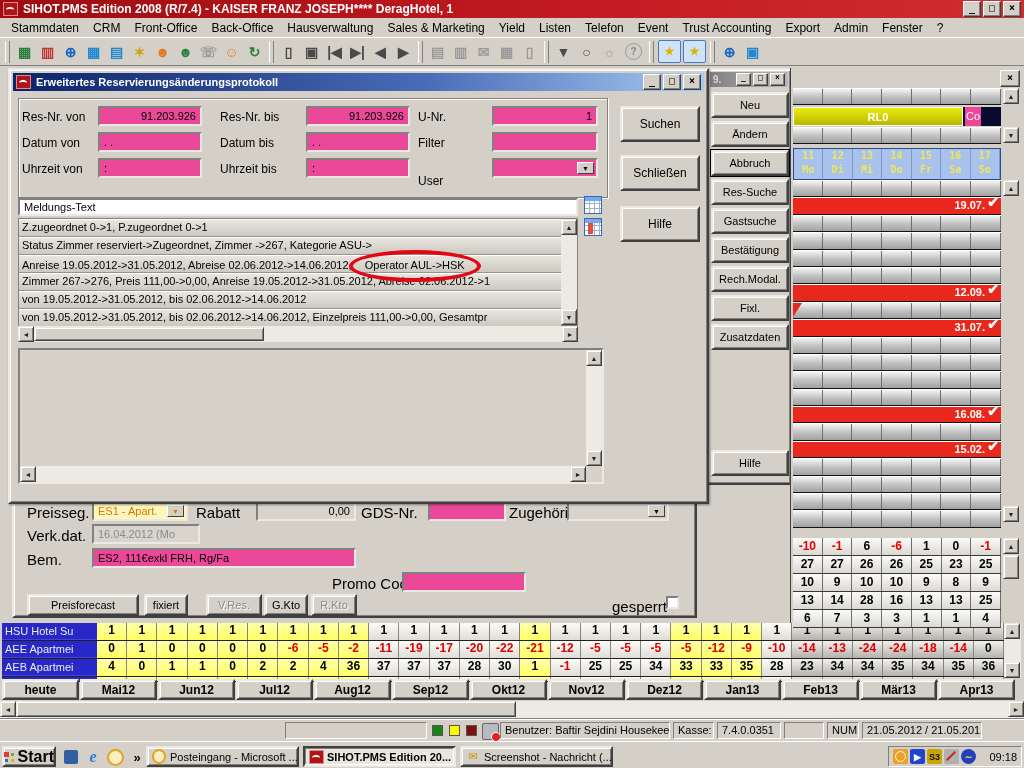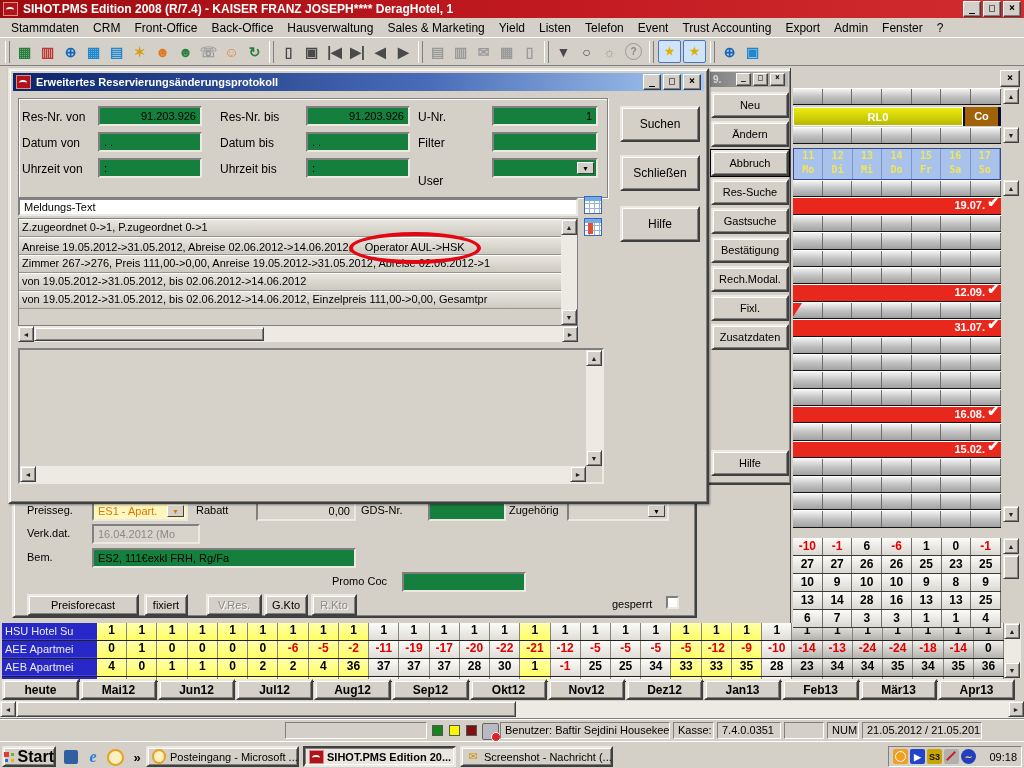--- a/index.html
+++ b/index.html
@@ -42,21 +42,21 @@
   .dialog{position:absolute;left:8px;top:68px;width:697px;height:432px;background:#d4d0c8;
           border:2px solid;border-color:#ece9e2 #404040 #404040 #ece9e2;
           box-shadow:inset 1px 1px 0 #fff, inset -1px -1px 0 #808080, 1px 1px 2px rgba(0,0,0,.4)}
   .dlg-title{position:absolute;left:3px;top:3px;right:3px;height:18px;
              background:linear-gradient(90deg,#0a246a,#4a6cb8 60%,#a6caf0);
              display:flex;align-items:center;color:#fff;font-weight:bold;font-size:11px;
              padding-left:3px;box-sizing:border-box}
   .groupbox{position:absolute;left:8px;top:28px;width:588px;height:98px;
             border:1px solid #808080;box-shadow:inset 1px 1px 0 #fff,1px 1px 0 #fff}
   .fld-label{position:absolute;font-size:12px;white-space:nowrap}
-  .fld{position:absolute;height:20px;background:#15803d;border:2px solid;
+  .fld{position:absolute;height:20px;background:#ec4899;border:2px solid;
        border-color:#808080 #ece9e2 #ece9e2 #808080;box-sizing:border-box;font-size:11px;
        padding:1px 4px;display:flex;align-items:center;white-space:nowrap}
   .fld.rt{justify-content:flex-end}
   .combo-arrow{position:absolute;right:2px;top:2px;bottom:2px;width:15px;background:#d4d0c8;
        border:1px solid;border-color:#fff #404040 #404040 #fff;font-size:7px;display:flex;
        align-items:center;justify-content:center}
   .msg-header{position:absolute;left:8px;top:128px;width:560px;height:18px;background:#fff;
        border:2px solid;border-color:#808080 #ece9e2 #ece9e2 #808080;box-sizing:border-box;
        display:flex;align-items:center;padding-left:4px;font-size:11px}
   .msg-list{position:absolute;left:8px;top:148px;width:560px;height:108px;background:#d4d0c8;
@@ -102,21 +102,21 @@
   .redbar .chk{position:absolute;right:2px;top:-3px;font-size:14px}
   .redflag{position:absolute;left:0;top:1px;width:0;height:0;border-left:9px solid #e8281c;
        border-bottom:14px solid transparent}
   .dayhdr{position:absolute;left:2px;top:80px;width:208px;height:32px;background:#a8c2ec;
        border:1px solid #30489a;display:flex;box-sizing:border-box}
   .daycol{flex:1;border-right:1px solid #7e96c8;text-align:center;color:#efe65a;font-weight:bold;
        font-size:10px;line-height:14px;font-family:"DejaVu Sans Mono",monospace}
   .rl0row{position:absolute;left:2px;top:39px;width:208px;height:19px;background:#0a0a30;display:flex}
   .rl0bar{width:170px;background:linear-gradient(180deg,#ecec10,#b8b800);color:#fff;font-weight:bold;
        text-align:center;line-height:18px;border:1px solid #fff;box-sizing:border-box}
-  .cobox{width:33px;margin-left:2px;background:#a16207;color:#fff;font-weight:bold;text-align:center;
+  .cobox{width:16px;margin-left:2px;background:#ec4899;color:#fff;font-weight:normal;text-align:center;
        line-height:18px}
   .statrow{display:flex;height:17px;border-bottom:1px solid #3a3a3a}
   .statcell{flex:1;border-right:1px solid #6e6e6e;background:linear-gradient(180deg,#fbfbf9,#dbd8d1);
        font-weight:bold;font-size:12px;text-align:center;line-height:16px}
   .neg{color:#e00000}
   
   .btable{position:absolute;left:2px;top:623px;width:1002px}
   .btrow{display:flex;height:17px;border-bottom:1px solid #202020}
   .btlabel{width:95px;flex:none;background:#2828c8;color:#ececec;font-size:11px;line-height:16px;
        padding-left:3px;box-sizing:border-box;border-bottom:1px solid #4646d2;white-space:nowrap;overflow:hidden}
@@ -154,21 +154,21 @@
   .tray{position:absolute;right:2px;top:4px;width:134px;height:21px;border:1px solid;
         border-color:#808080 #fff #fff #808080;display:flex;align-items:center;gap:2px;
         padding:0 4px;box-sizing:border-box}
   .tray-ico{width:15px;height:15px;flex:none;display:flex;align-items:center;justify-content:center;
         font-size:9px;font-weight:bold;border-radius:2px;color:#fff}
   .clock{margin-left:auto;font-size:11px}
   
   .underform{position:absolute;left:12px;top:497px;width:685px;height:121px;background:#d4d0c8;
        border:2px solid;border-color:#ece9e2 #404040 #404040 #ece9e2;
        box-shadow:inset 1px 1px 0 #fff,inset -1px -1px 0 #808080;box-sizing:border-box}
-  .uf-label{position:absolute;font-size:11px;white-space:nowrap}
+  .uf-label{position:absolute;font-size:15px;white-space:nowrap}
   .chkbox{position:absolute;width:13px;height:13px;background:#fff;border:2px solid;
        border-color:#808080 #ece9e2 #ece9e2 #808080;box-sizing:border-box}
 </style>
 </head>
 <body>
 
 <div class="screen">
 
   <div class="titlebar">
     <span class="sihot-ico"></span>
@@ -624,20 +624,21 @@
     <div class="btn side-btn" style="left:610px;top:36px;width:80px;height:36px">Suchen</div>
     <div class="btn side-btn" style="left:610px;top:85px;width:80px;height:36px">Schließen</div>
     <div class="btn side-btn" style="left:610px;top:136px;width:80px;height:36px">Hilfe</div>
 
     <div class="msg-header">Meldungs-Text</div>
     <span class="tblico" style="left:574px;top:126px"></span>
     <span class="tblico red" style="left:574px;top:148px"></span>
 
     <div class="msg-list" id="msglist">
       <div class="msg-row">Z.zugeordnet 0-&gt;1, P.zugeordnet 0-&gt;1</div>
+        <div class="msg-row">Status Zimmer reserviert-&gt;Zugeordnet, Zimmer -&gt;267, Kategorie ASU-&gt;</div>
         <div class="msg-row">Anreise 19.05.2012-&gt;31.05.2012, Abreise 02.06.2012-&gt;14.06.2012, <span class="red-oval">Operator AUL-&gt;HSK</span></div>
         <div class="msg-row">Zimmer 267-&gt;276, Preis 111,00-&gt;0,00, Anreise 19.05.2012-&gt;31.05.2012, Abreise 02.06.2012-&gt;1</div>
         <div class="msg-row">von 19.05.2012-&gt;31.05.2012, bis 02.06.2012-&gt;14.06.2012</div>
         <div class="msg-row">von 19.05.2012-&gt;31.05.2012, bis 02.06.2012-&gt;14.06.2012, Einzelpreis 111,00-&gt;0,00, Gesamtpr</div>
         <div class="vscroll">
         <div class="sb-btn">▲</div>
         <div class="sb-btn">▼</div>
       </div>
     </div>
     <div class="hscroll-in">

